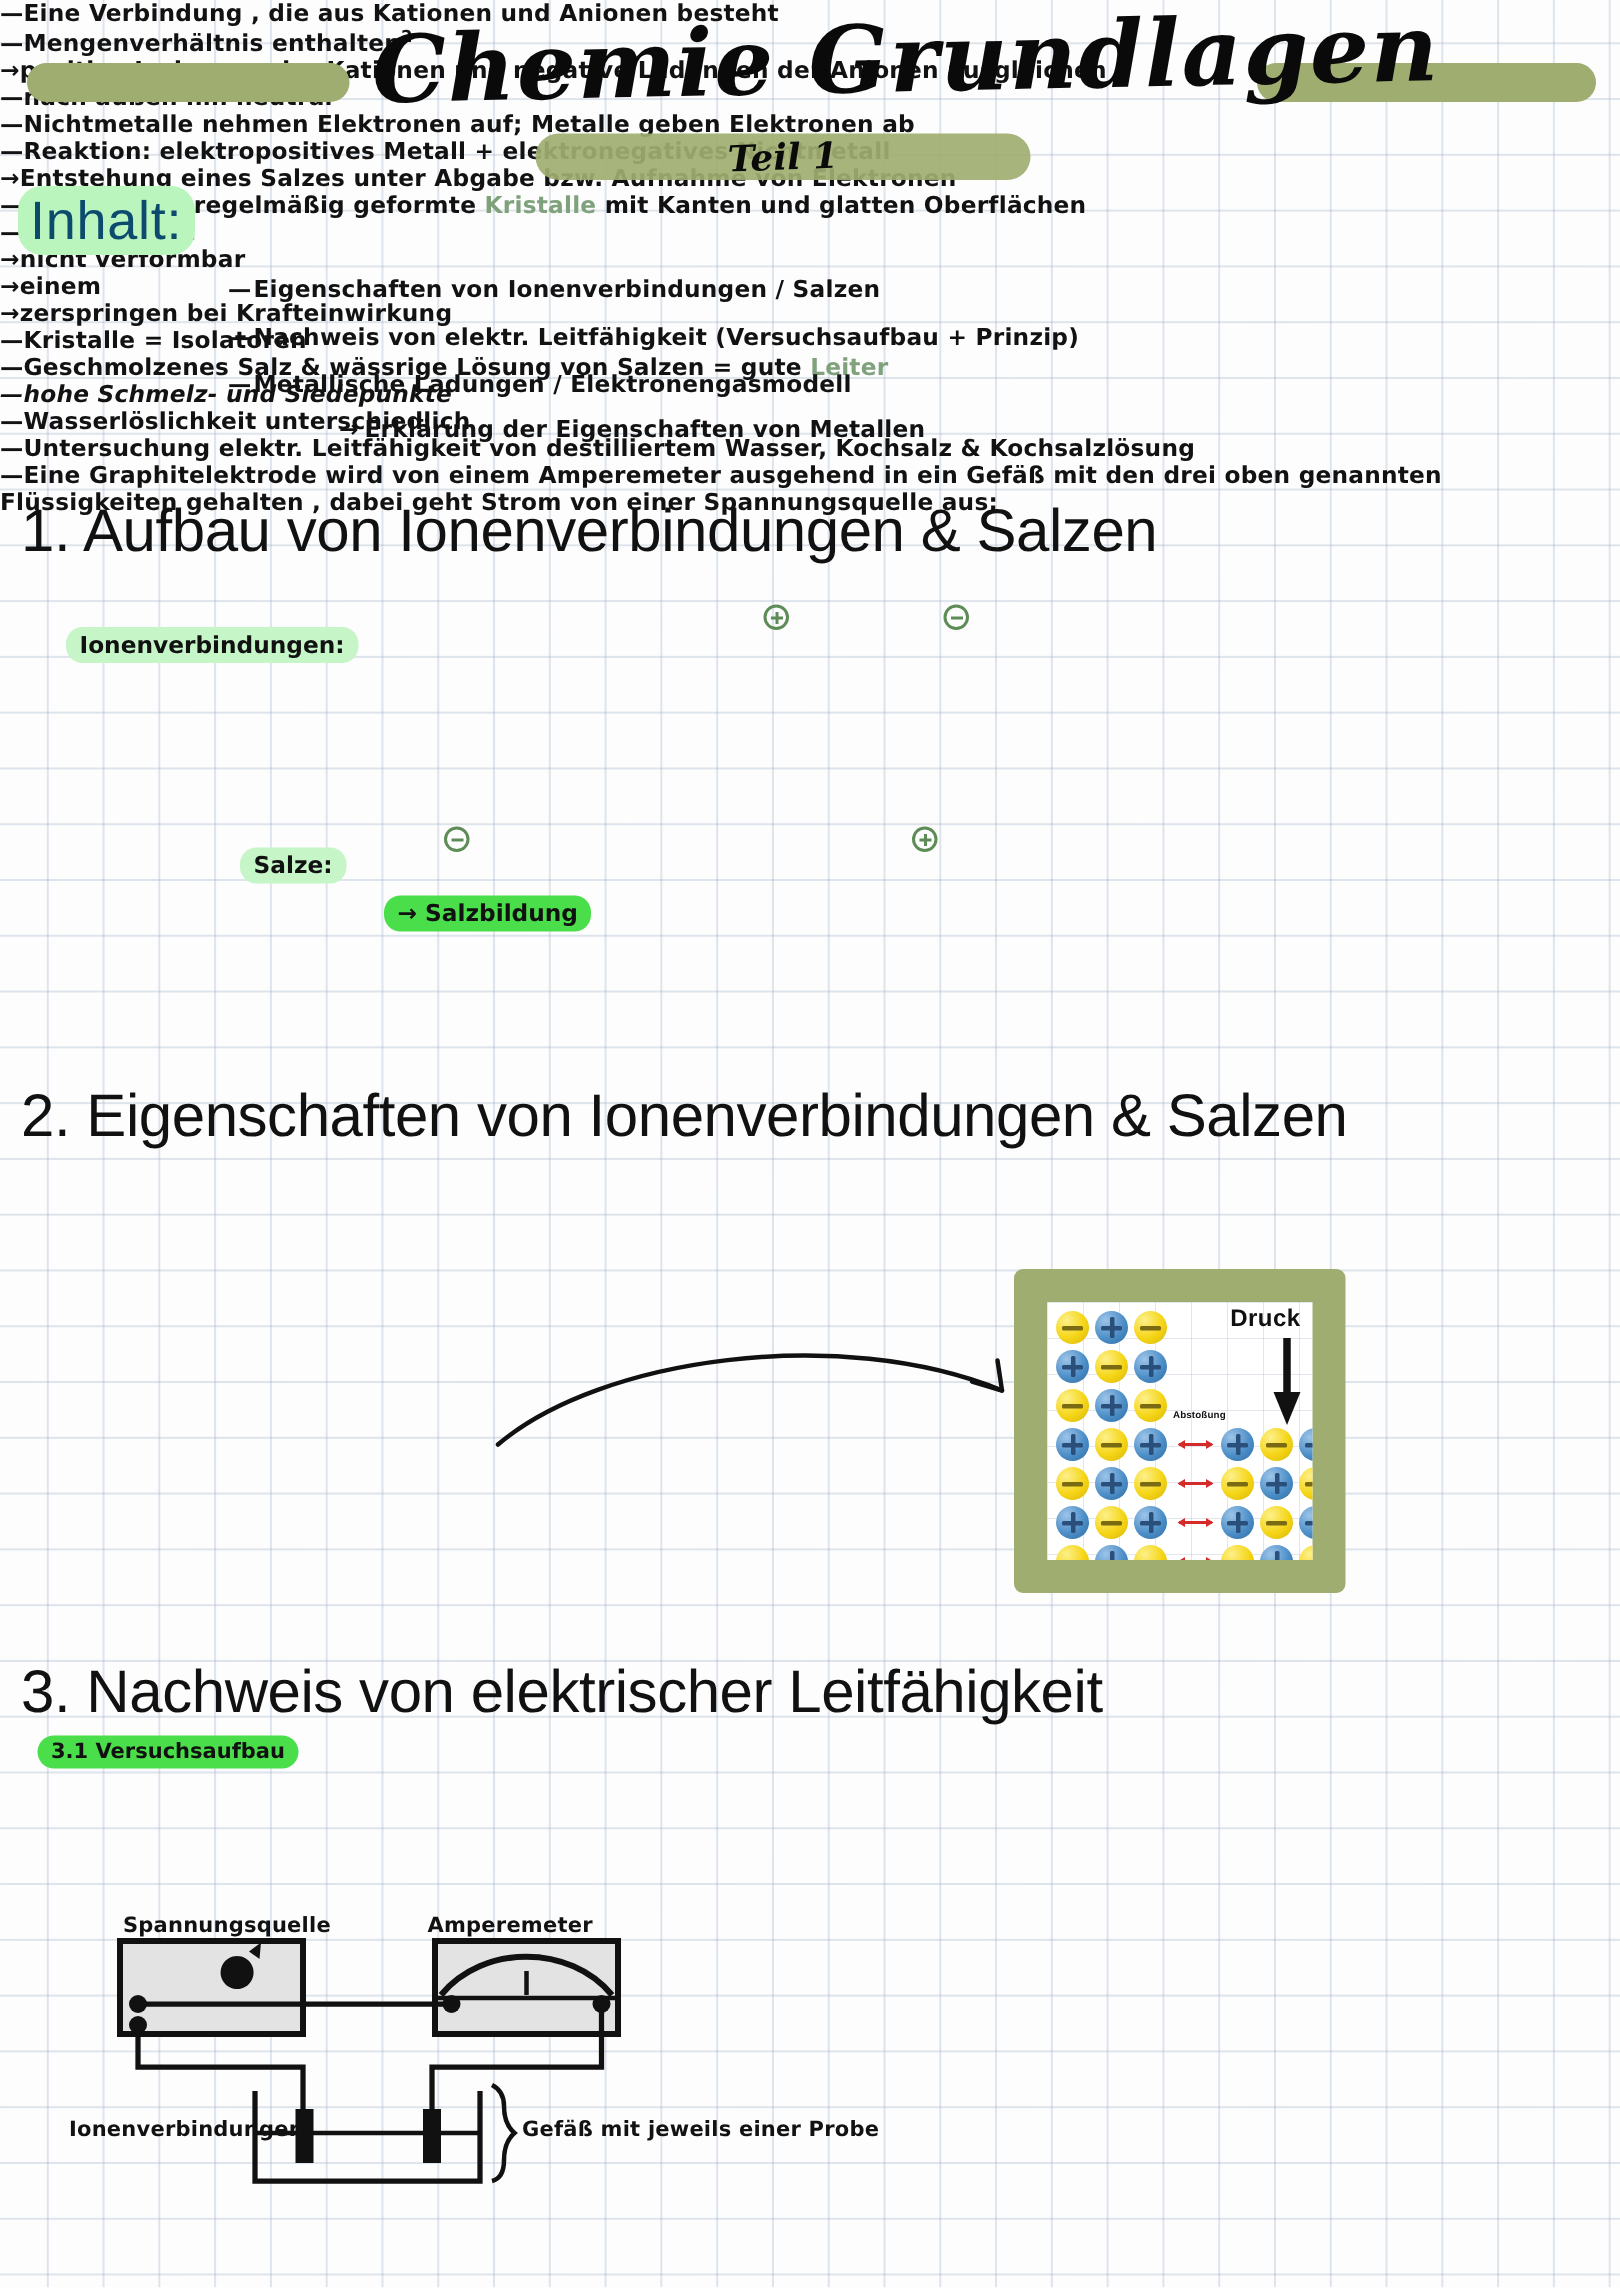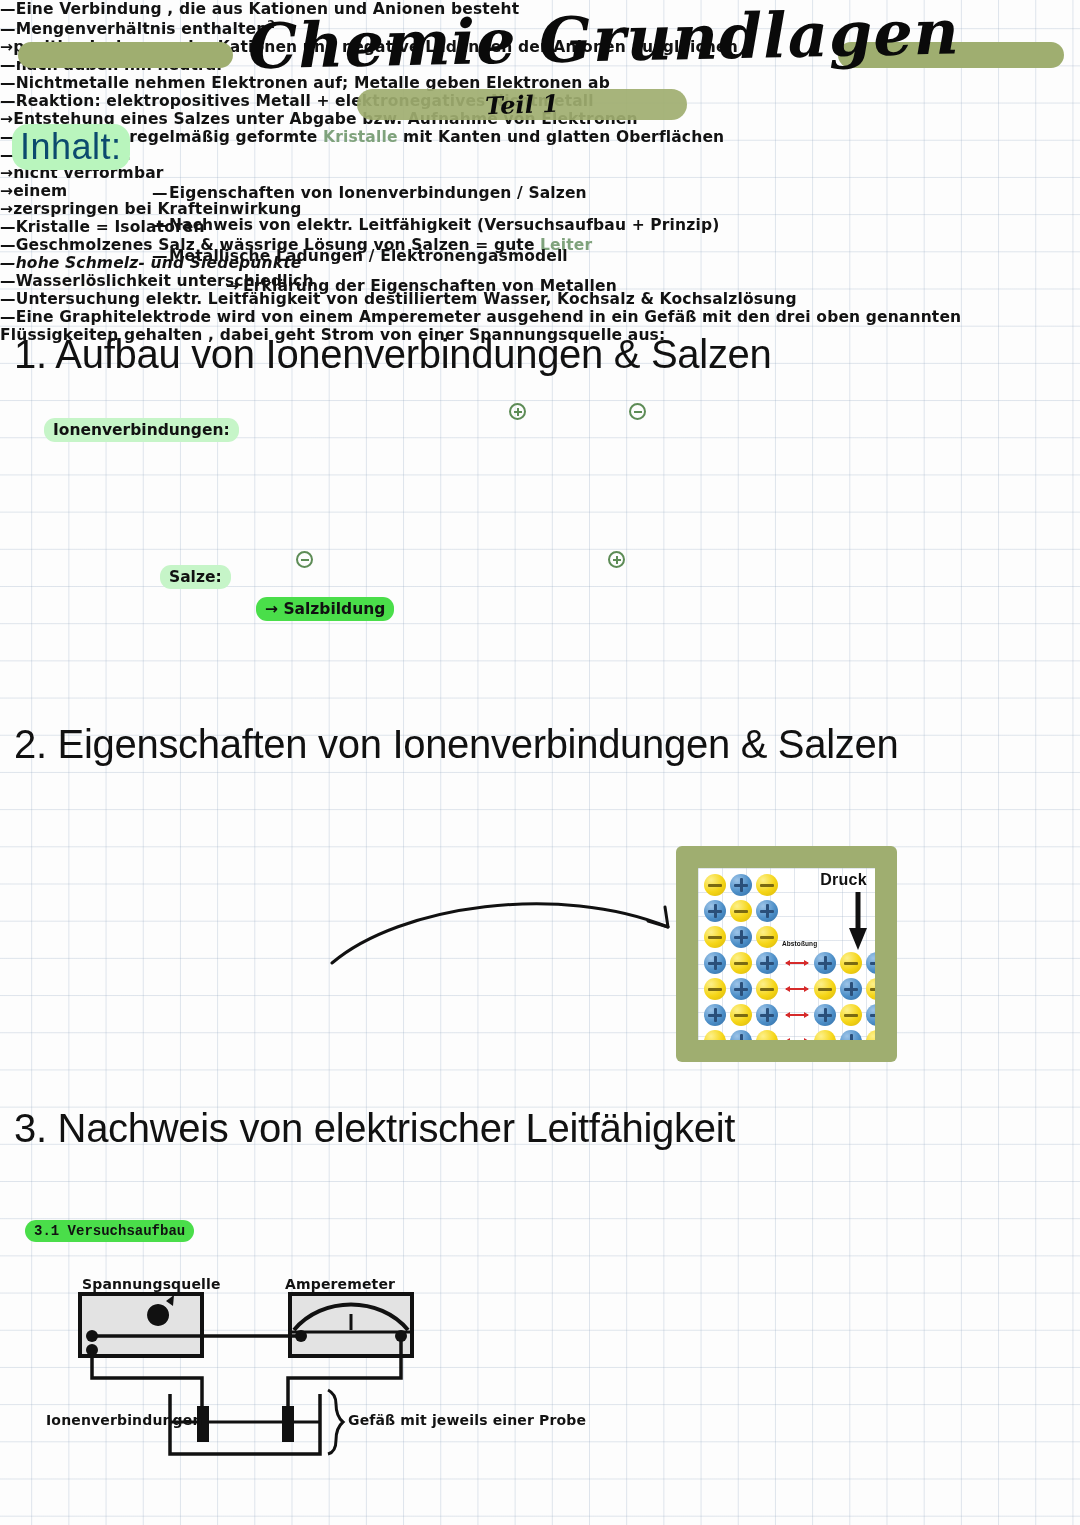--- a/index.html
+++ b/index.html
@@ -424,21 +424,21 @@
       <div id="druck-label">Druck</div>
       <svg class="abs" style="left:148px; top:24px;" width="24" height="62">
         <path d="M12,0 L12,42" stroke="#111" stroke-width="5" fill="none"></path>
         <path d="M12,58 L3,36 L21,36 Z" fill="#111"></path>
       </svg>
     </div>
   </div>
 
   <div class="section-heading" style="left:14px; top:1078px;margin-top:28px;">3. Nachweis von elektrischer Leitfähigkeit</div>
 
-  <div class="chip bright" style="left:25px; top:1220px; font-size:14px;font-family:Liberation Mono, monospace;">3.1 Versuchsaufbau</div>
+  <div class="chip bright" style="left:25px; top:1157px; font-size:14px;">3.1 Versuchsaufbau</div>
 
   <div class="hand" style="left:56px; top:1196px;">
     <span class="dash">—</span><span>Untersuchung elektr. Leitfähigkeit von destilliertem Wasser, Kochsalz &amp; Kochsalzlösung</span>
   </div>
 
   <div class="hand" style="left:56px; top:1226px;">
     <span class="dash">—</span><span>Eine Graphitelektrode wird von einem Amperemeter ausgehend in ein Gefäß mit den drei oben genannten</span>
   </div>
 
   <div class="hand" style="left:73px; top:1256px;">

